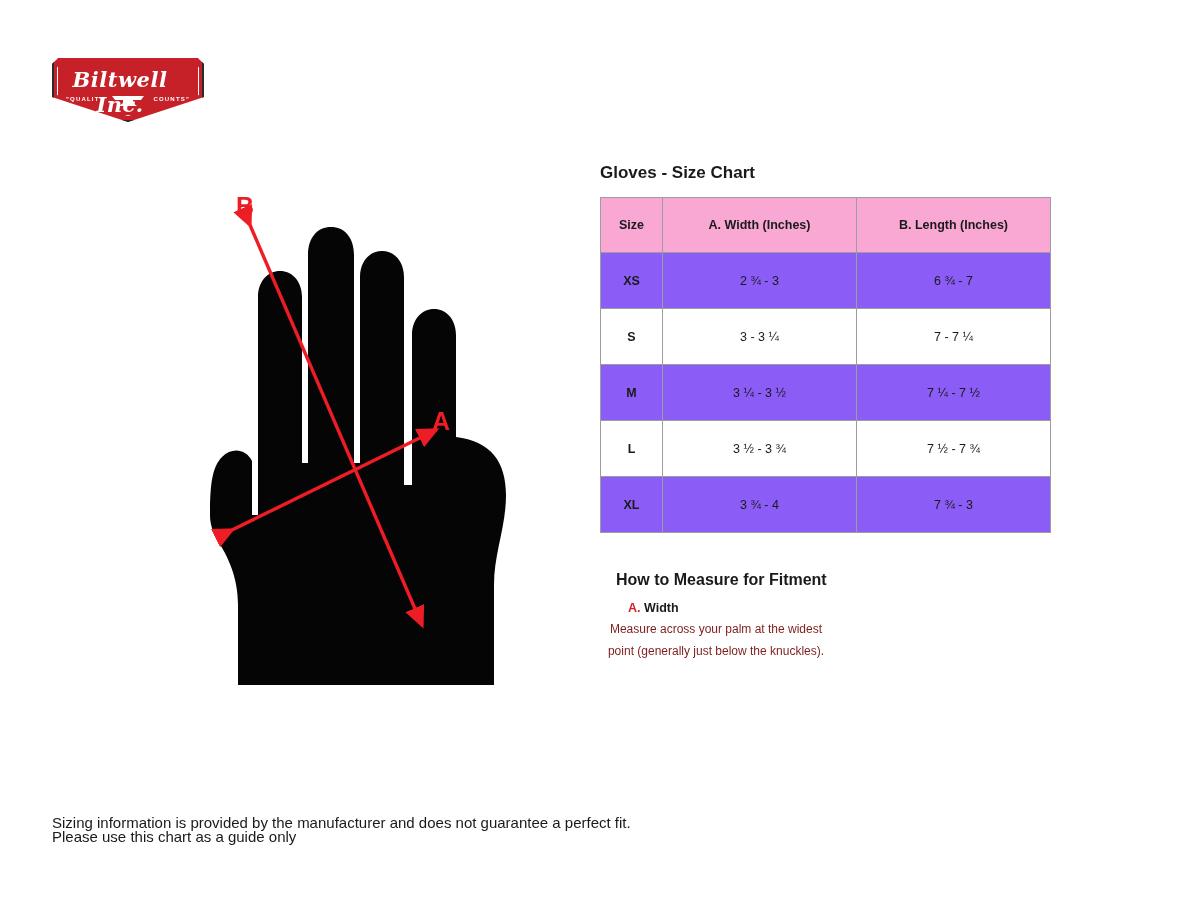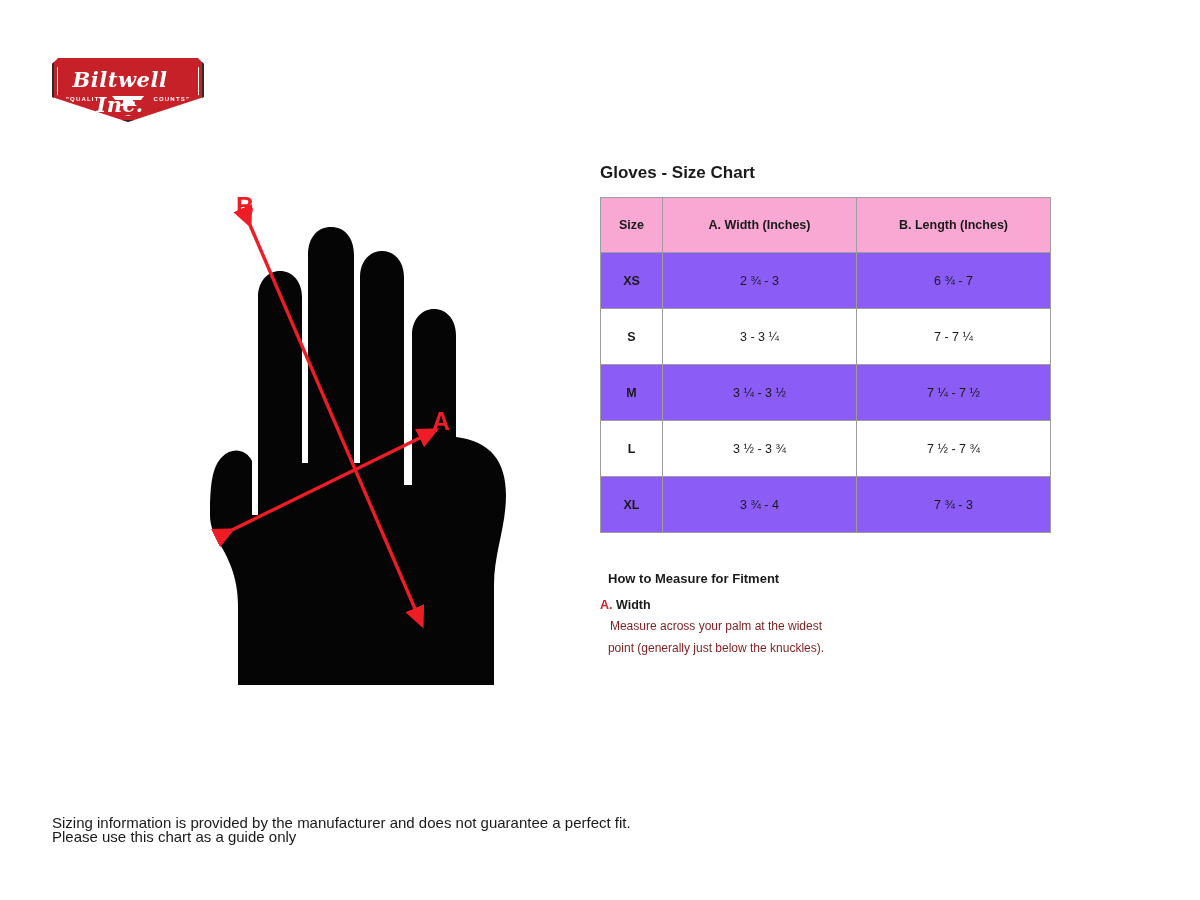--- a/index.html
+++ b/index.html
@@ -131,38 +131,39 @@
     background: #8b5cf6;
   }
   table.size-chart col.c1 { width: 62px; }
   table.size-chart col.c2 { width: 194px; }
   table.size-chart col.c3 { width: 194px; }
 
   .measure-block {
     margin-top: 38px;
   }
   .measure-title {
-    font-size: 13px;
-    font-weight: bold;
-    margin: 0 0 12px 8px;
+    font-size: 16px;
+    font-weight: bold;
+    margin: 0 0 12px 16px;
   }
   .measure-cols {
     display: flex;
     gap: 0px;
   }
   .measure-col {
     width: 232px;
   }
   .measure-col + .measure-col {
     margin-left: 0px;
   }
   .measure-head {
     font-size: 12.5px;
     font-weight: bold;
     margin-bottom: 3px;
+    margin-left: 28px;
   }
   .measure-head .mk { color: #d42026; }
   .measure-body {
     font-size: 12px;
     line-height: 22px;
     color: #7f1d1d;
     text-align: center;
   }
 
   

